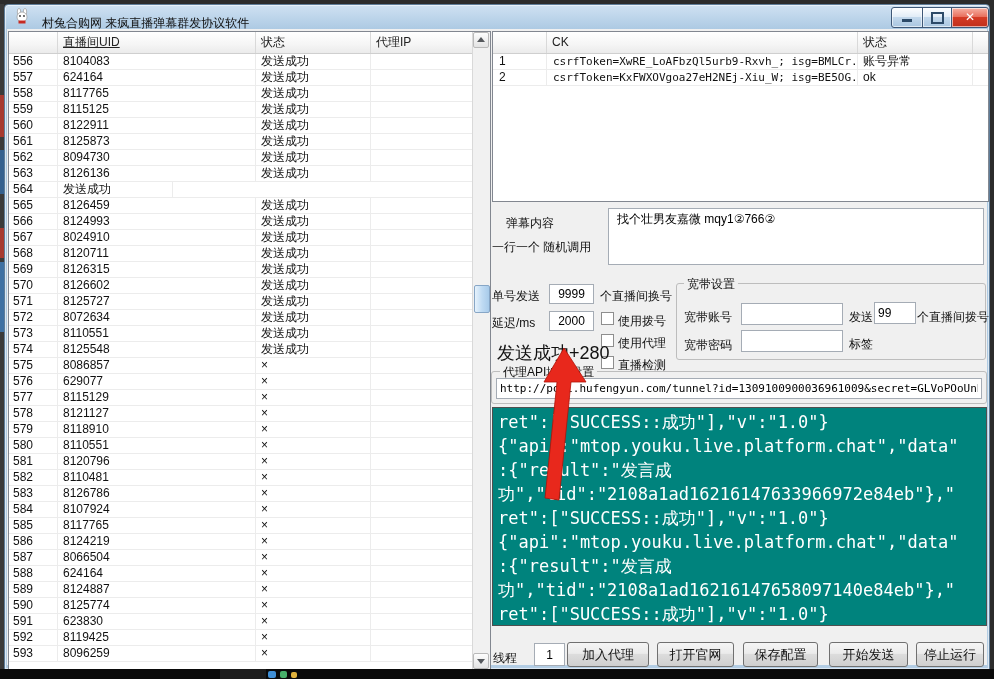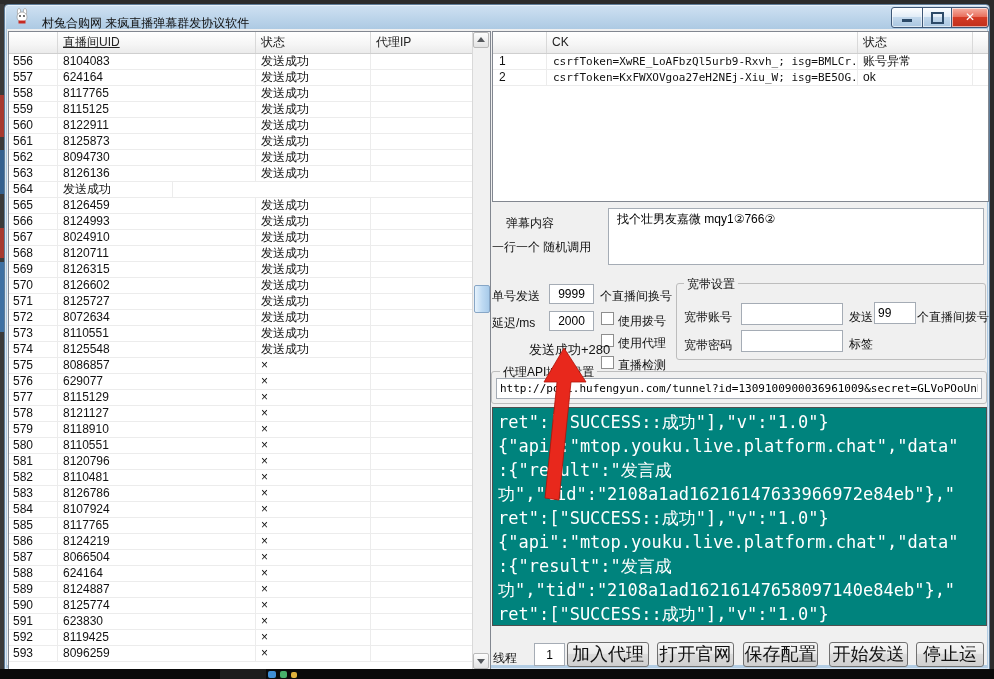--- a/index.html
+++ b/index.html
@@ -74,21 +74,21 @@
 
   
   .console{left:492px;top:407px;width:495px;height:219px;background:#00837d;border:1px solid #4f4f4f;
     box-sizing:border-box;overflow:hidden;}
   .console pre{margin:0;padding:2px 5px;color:#fff;font-size:17px;line-height:24px;
     font-family:"DejaVu Sans Mono","Liberation Mono",monospace;white-space:pre;}
 
   
   .btn{height:25px;border:1px solid #707070;border-radius:3px;box-sizing:border-box;
     background:linear-gradient(#f5f5f5,#ebebeb 45%,#dcdcdc 50%,#cfcfcf);
-    font-size:18px;color:#111;text-align:center;line-height:23px;}
+    font-size:13px;color:#111;text-align:center;line-height:23px;}
 
   
   .taskbar{left:0;top:669px;width:994px;height:10px;background:#0a0a0a;}
   .arrow-svg{left:535px;top:340px;width:60px;height:165px;z-index:60;pointer-events:none;}
 </style>
 </head>
 <body>
 
 <div id="screen">
 
@@ -399,21 +399,21 @@
   <div class="abs lbl" style="left:492px;top:315px;">延迟/ms</div>
   <input class="abs tb center" style="left: 549px; top: 311px; width: 45px; height: 20px;" value="2000">
 
   <span class="abs cb" style="left:601px;top:312px;"></span>
   <div class="abs lbl" style="left:618px;top:313px;">使用拨号</div>
   <span class="abs cb" style="left:601px;top:334px;"></span>
   <div class="abs lbl" style="left:618px;top:335px;">使用代理</div>
   <span class="abs cb" style="left:601px;top:356px;"></span>
   <div class="abs lbl" style="left:618px;top:357px;">直播检测</div>
 
-  <div class="abs lbl" style="left:497px;top:341px;font-size:13px;margin-left:32px;">发送成功+280</div>
+  <div class="abs lbl" style="left:497px;top:341px;font-size:18px;">发送成功+280</div>
 
   <div class="abs grp" style="left:676px;top:283px;width:310px;height:77px;"></div>
   <div class="abs legend" style="left:684px;top:276px;">宽带设置</div>
   <div class="abs lbl" style="left:684px;top:309px;">宽带账号</div>
   <input class="abs tb" style="left: 741px; top: 303px; width: 102px; height: 22px;" value="">
   <div class="abs lbl" style="left:849px;top:309px;">发送</div>
   <input class="abs tb" style="left: 874px; top: 302px; width: 42px; height: 22px;" value="99">
   <div class="abs lbl" style="left:917px;top:309px;">个直播间拨号</div>
   <div class="abs lbl" style="left:684px;top:337px;">宽带密码</div>
   <input class="abs tb" style="left: 741px; top: 330px; width: 102px; height: 22px;" value="">

